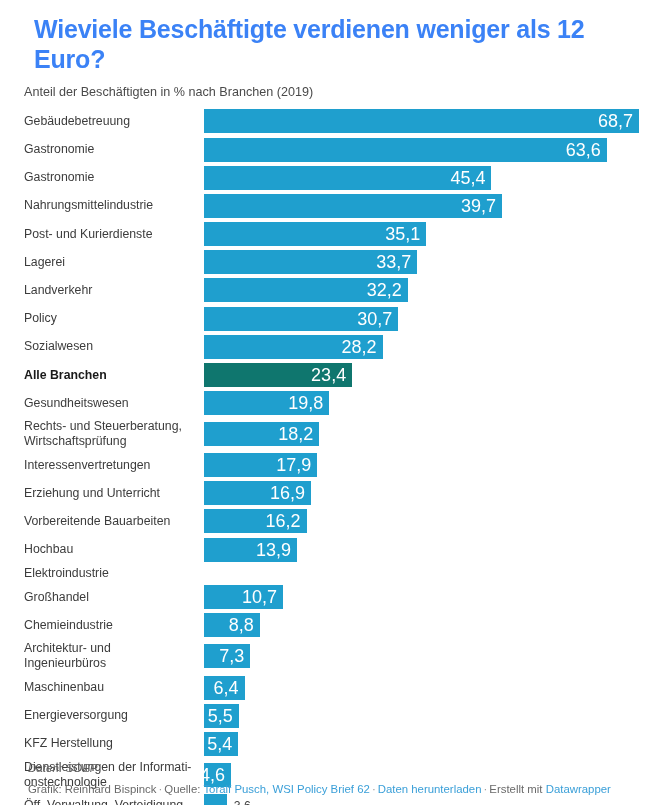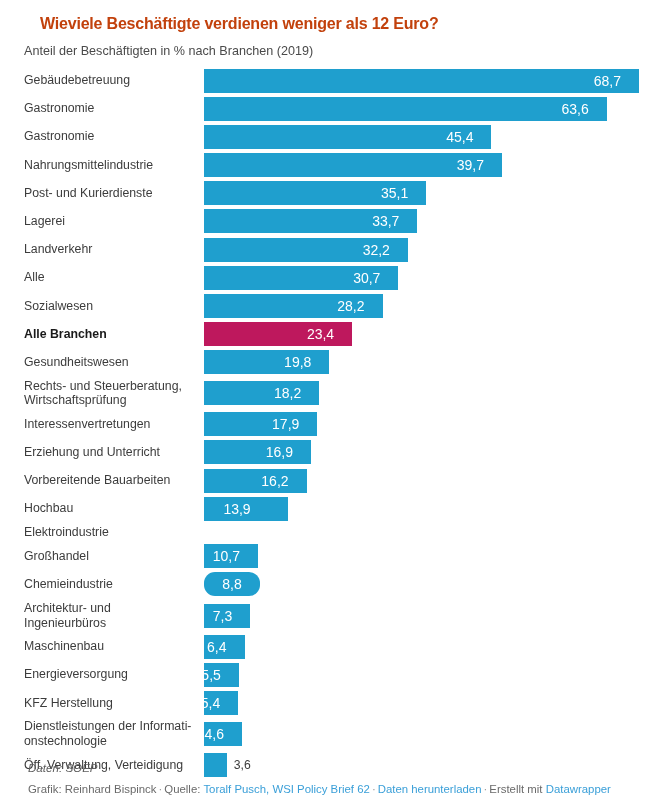--- a/index.html
+++ b/index.html
@@ -13,26 +13,26 @@
   #page {
     position: relative;
     width: 655px; height: 805px;
     background: #ffffff;
     overflow: hidden;
   }
 
   
   #header { padding: 14px 16px 0 24px; }
   #chart-title {
-    font-size: 16px;
+    font-size: 25px;
     font-weight: bold;
-    color: #c2410c;
+    color: #3b82f6;
     letter-spacing: -0.2px;
     line-height: 1.2;
-    margin: 0 0 10px 16px;
+    margin: 0 0 10px 10px;
   }
   #chart-subtitle {
     font-size: 12.6px;
     color: #4a4a4a;
     line-height: 1.3;
     margin: 0 0 9px 0;
     font-weight: normal;
   }
 
   
@@ -70,25 +70,25 @@
     align-items: center;
   }
   .bar {
     height: 24px;
     background: #1f9fce;
     display: flex;
     align-items: center;
     justify-content: flex-end;
     flex: 0 0 auto;
   }
-  .bar.dark { background: #be185d; }
+  .bar.dark { background: #0f766e; }
   .bar-value-in {
-    font-size: 14px;
+    font-size: 18px;
     color: #ffffff;
-    padding-right: 18px;
+    padding-right: 6px;
     white-space: nowrap;
     line-height: 1;
   }
   .bar-value-out {
     font-size: 12.2px;
     color: #3c3c3c;
     padding-left: 7px;
     white-space: nowrap;
     line-height: 1;
   }
@@ -181,21 +181,21 @@
       </div>
       <div class="bar-row">
         <div class="row-label">Landverkehr</div>
         <div class="bar-track">
           <div class="bar" style="width: 203.886px;">
             <span class="bar-value-in">32,2</span>
           </div>
         </div>
       </div>
       <div class="bar-row">
-        <div class="row-label">Alle</div>
+        <div class="row-label">Policy</div>
         <div class="bar-track">
           <div class="bar" style="width: 194.389px;">
             <span class="bar-value-in">30,7</span>
           </div>
         </div>
       </div>
       <div class="bar-row">
         <div class="row-label">Sozialwesen</div>
         <div class="bar-track">
           <div class="bar" style="width: 178.559px;">
@@ -248,40 +248,40 @@
         <div class="row-label">Vorbereitende Bauarbeiten</div>
         <div class="bar-track">
           <div class="bar" style="width: 102.576px;">
             <span class="bar-value-in">16,2</span>
           </div>
         </div>
       </div>
       <div class="bar-row">
         <div class="row-label">Hochbau</div>
         <div class="bar-track">
-          <div class="bar" style="width: 84px; justify-content: center;">
+          <div class="bar" style="width: 93px;">
             <span class="bar-value-in">13,9</span>
           </div>
         </div>
       </div>
       <div class="bar-row">
         <div class="row-label">Elektroindustrie</div>
       </div>
       <div class="bar-row">
         <div class="row-label">Großhandel</div>
         <div class="bar-track">
-          <div class="bar" style="width: 54px;">
+          <div class="bar" style="width: 79px;">
             <span class="bar-value-in">10,7</span>
           </div>
         </div>
       </div>
       <div class="bar-row">
         <div class="row-label">Chemieindustrie</div>
         <div class="bar-track">
-          <div class="bar" style="width: 55.7205px; border-radius: 11px;">
+          <div class="bar" style="width: 55.7205px;">
             <span class="bar-value-in">8,8</span>
           </div>
         </div>
       </div>
       <div class="bar-row">
         <div class="row-label">Architektur- und Ingenieurbüros</div>
         <div class="bar-track">
           <div class="bar" style="width: 46.2227px;">
             <span class="bar-value-in">7,3</span>
           </div>
@@ -308,21 +308,21 @@
         <div class="bar-track">
           <div class="bar" style="width: 34.1921px;">
             <span class="bar-value-in">5,4</span>
           </div>
         </div>
       </div>
       <div class="bar-row row-tall">
         <div class="row-label">Dienstleistungen der Informati-
 onstechnologie</div>
         <div class="bar-track">
-          <div class="bar" style="width: 38px;">
+          <div class="bar" style="width: 27px;">
             <span class="bar-value-in">4,6</span>
           </div>
         </div>
       </div>
       <div class="bar-row">
         <div class="row-label">Öff. Verwaltung, Verteidigung</div>
         <div class="bar-track">
           <div class="bar" style="width: 22.7948px;"></div>
           <span class="bar-value-out">3,6</span>
         </div>

